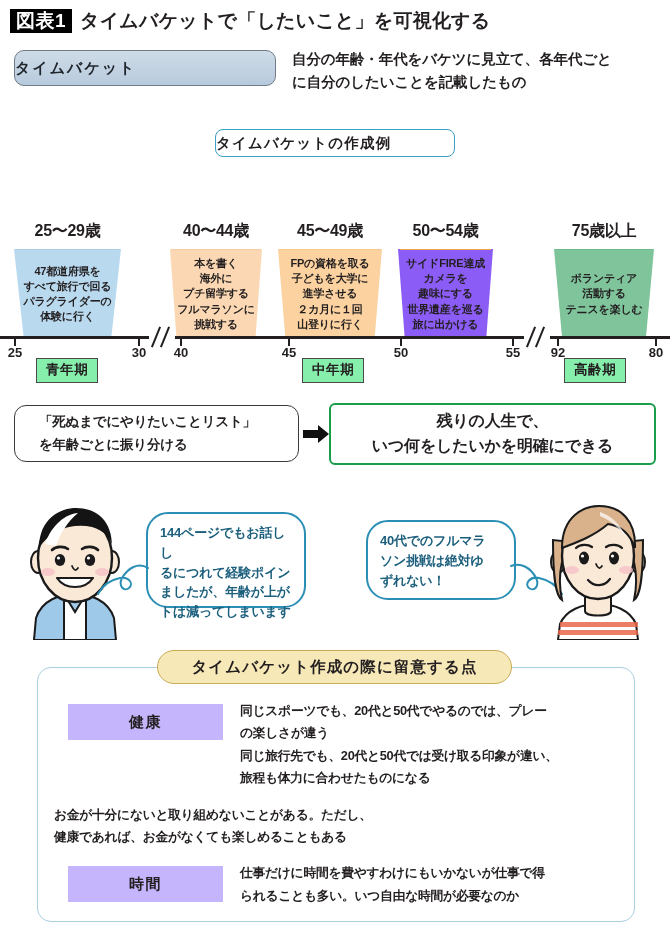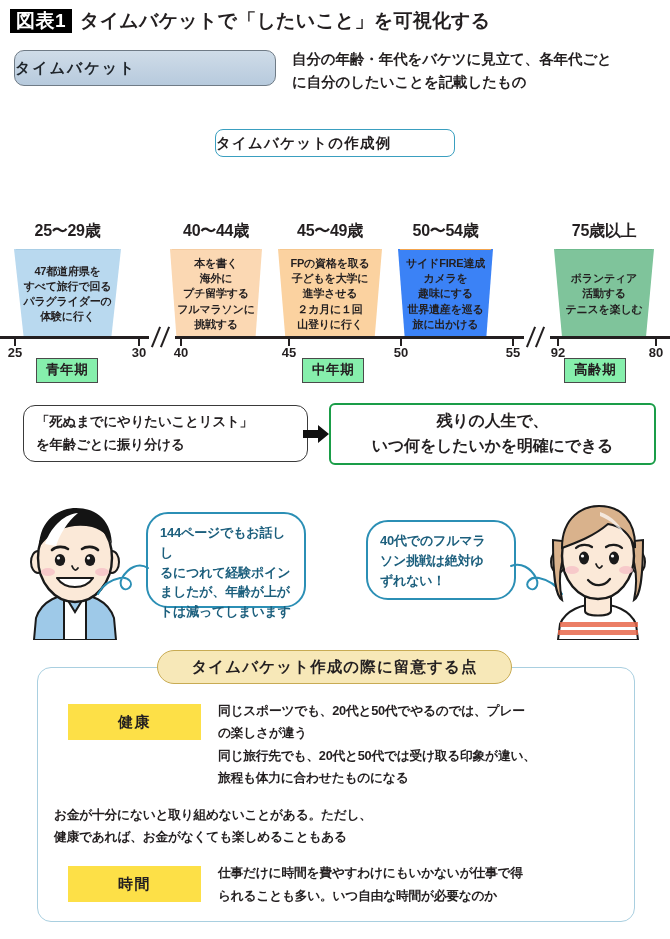--- a/index.html
+++ b/index.html
@@ -205,26 +205,25 @@
     top: 405px;
     width: 285px;
     height: 57px;
     border: 1.6px solid #3a3a3a;
     border-radius: 12px;
     background: #ffffff;
     box-sizing: border-box;
     display: flex;
     flex-direction: column;
     justify-content: center;
-    padding-left: 12px;
+    padding-left: 24px;
     font-size: 13.5px;
     font-weight: bold;
     line-height: 1.7;
     letter-spacing: -0.2px;
-    margin-left: 9px;
   }
   .concl-arrow {
     position: absolute;
     left: 303px;
     top: 425px;
     width: 26px;
     height: 18px;
   }
   .concl-right {
     position: absolute;
@@ -301,25 +300,25 @@
     top: 700px;
     width: 598px;
   }
   .note-row {
     display: flex;
     align-items: flex-start;
     margin-bottom: 14px;
   }
   .note-tag {
     flex: 0 0 auto;
-    width: 133px;
+    width: 155px;
     height: 36px;
     margin-left: 31px;
     margin-top: 4px;
-    background: #fde047;
+    background: #c4b5fd;
     display: flex;
     align-items: center;
     justify-content: center;
     font-size: 15px;
     font-weight: bold;
     letter-spacing: 1.5px;
     color: #231f20;
   }
   .note-text {
     flex: 1 1 auto;
@@ -386,21 +385,21 @@
           <div>FPの資格を取る</div>
           <div>子どもを大学に</div>
           <div>進学させる</div>
           <div>２カ月に１回</div>
           <div>山登りに行く</div>
         </div>
       </div>
     </div>
     <div class="bucket-group" style="left: 398px; width: 95px;">
       <div class="bucket-age">50〜54歳</div>
-      <div class="bucket" style="width: 95px; height: 88px; background: #3b82f6; clip-path: polygon(0% 0%, 100% 0%, 93% 100%, 7% 100%);">
+      <div class="bucket" style="width: 95px; height: 88px; background: #8b5cf6; clip-path: polygon(0% 0%, 100% 0%, 93% 100%, 7% 100%);">
         <div class="rim" style="background: rgb(243, 164, 78);"></div>
         <div class="bucket-body">
           <div>サイドFIRE達成</div>
           <div>カメラを</div>
           <div>趣味にする</div>
           <div>世界遺産を巡る</div>
           <div>旅に出かける</div>
         </div>
       </div>
     </div>

